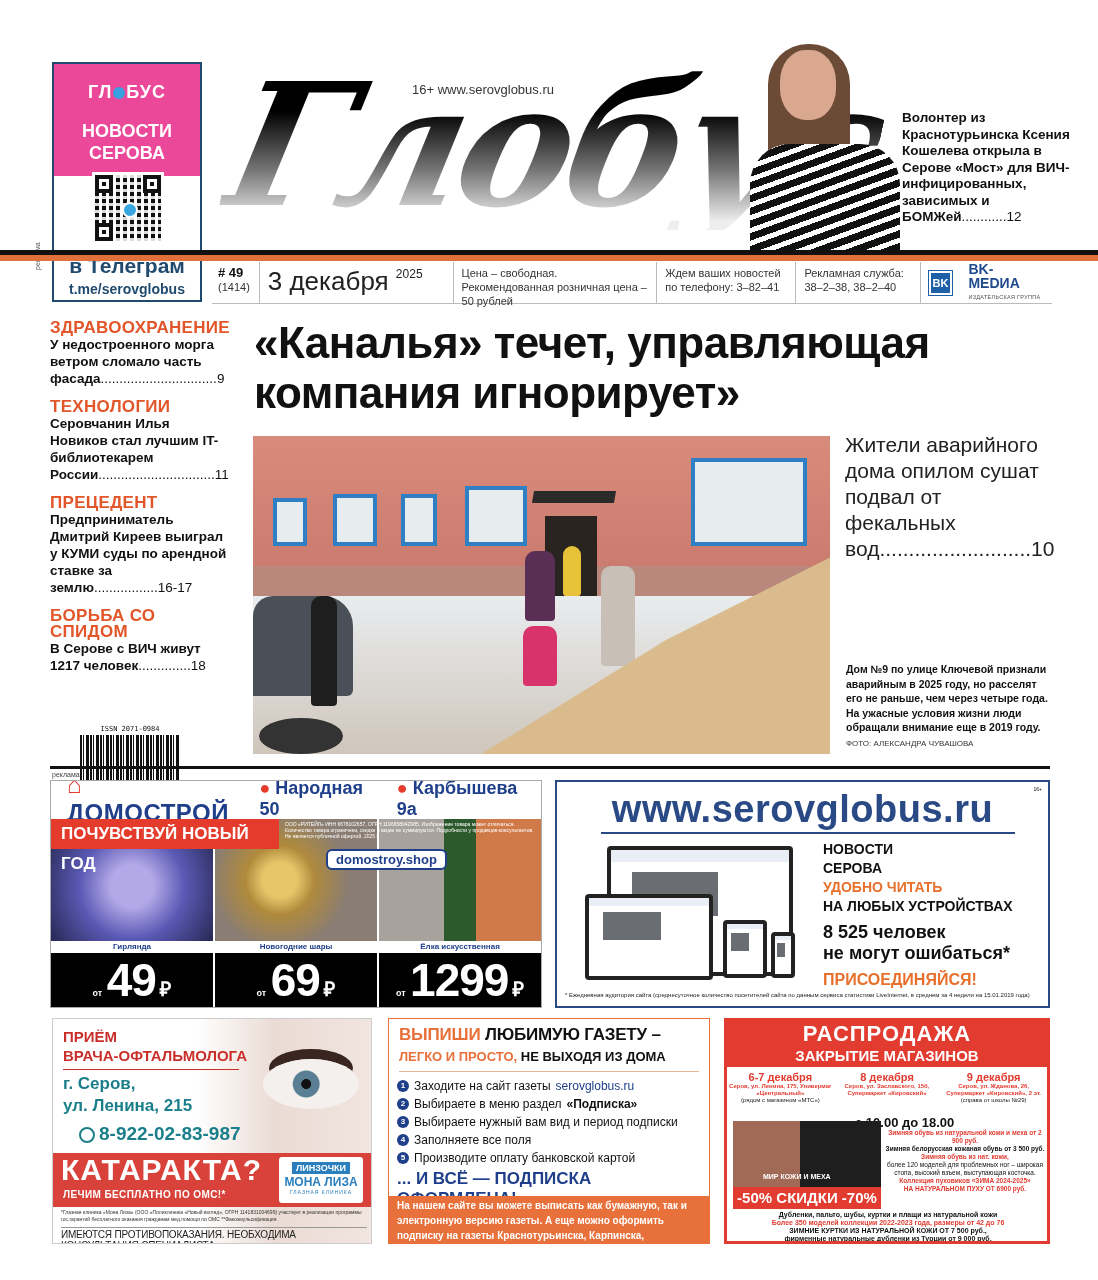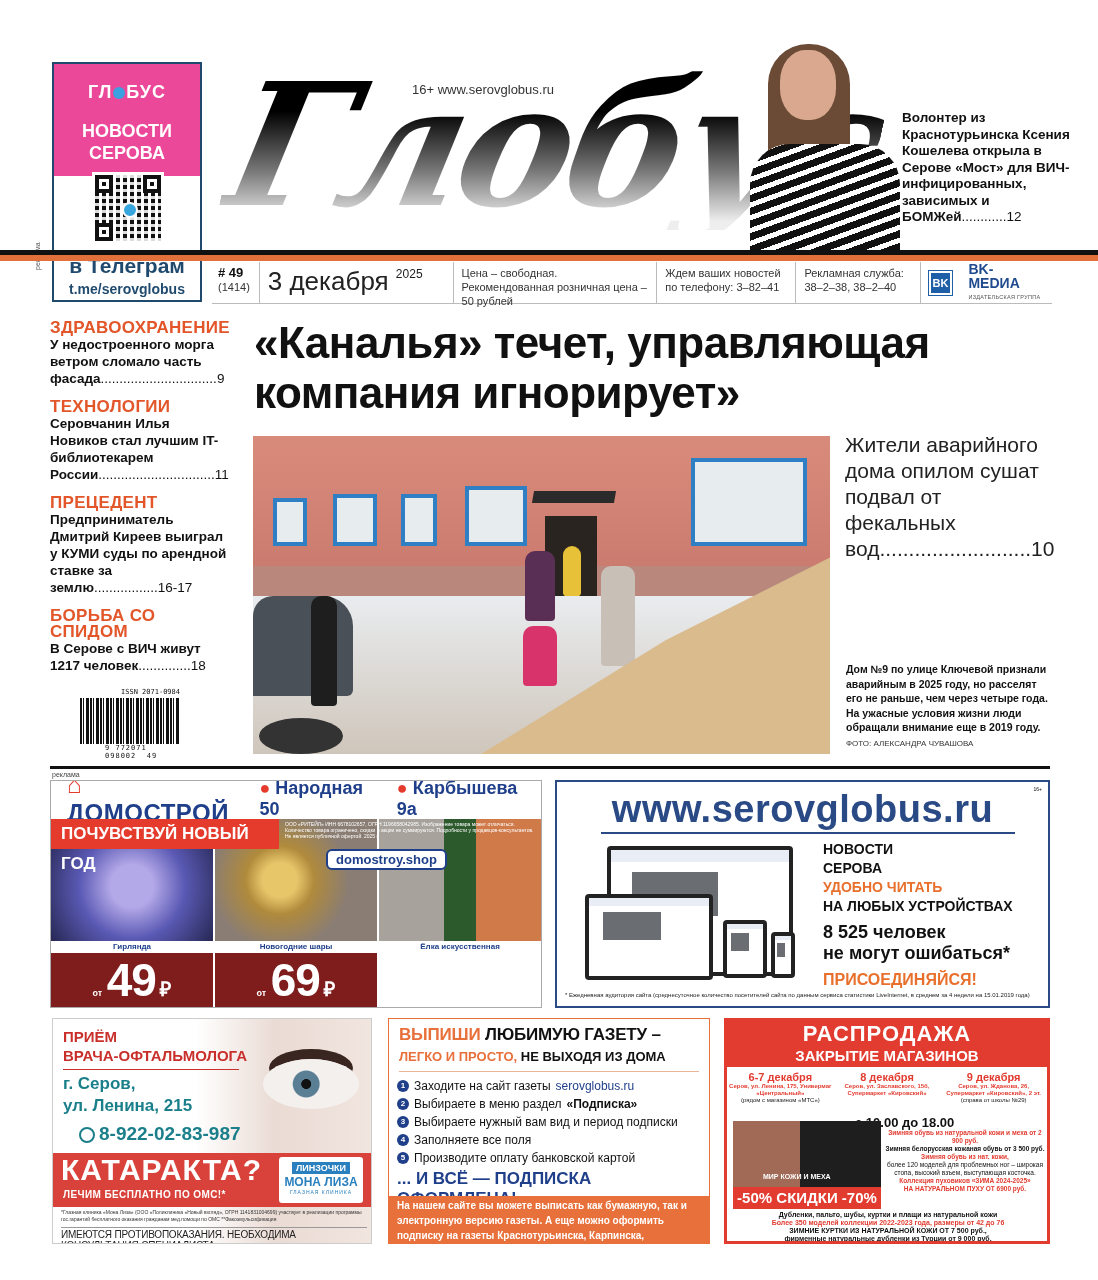--- a/index.html
+++ b/index.html
@@ -54,21 +54,21 @@
     .bk-sub { color: #555; font-size: 5.5px; letter-spacing: .3px; }
 
     
     .toc { left: 50px; top: 320px; width: 180px; }
     .toc-item { margin-bottom: 12px; }
     .toc-cat { color: #e2562a; font-weight: bold; font-size: 17px; letter-spacing: .3px; line-height: 16px; }
     .toc-text { font-weight: bold; font-size: 13.5px; line-height: 17px; color: #111; }
     .toc-text .pg { font-weight: normal; }
 
     .barcode-block { left: 80px; top: 688px; width: 100px; }
-    .issn { font-size: 7px; text-align: right; font-family: "DejaVu Sans Mono", monospace; }
+    .issn { font-size: 7px; text-align: center; font-family: "DejaVu Sans Mono", monospace; margin-top: 37px; }
     .bars { height: 46px; margin-top: 2px; background: repeating-linear-gradient(90deg, #111 0 2px, #fff 2px 3px, #111 3px 4px, #fff 4px 6px, #111 6px 9px, #fff 9px 10px); }
     .bc-num { font-size: 7px; font-family: "DejaVu Sans Mono", monospace; letter-spacing: 1px; margin-left: 25px; }
 
     
     .headline { left: 254px; top: 318px; width: 800px; font-family: "Liberation Sans", sans-serif; font-weight: bold; font-size: 44px; line-height: 50px; color: #111; letter-spacing: -0.5px; }
 
     
     .photo { left: 253px; top: 436px; width: 577px; height: 318px; overflow: hidden; background: #ddd; }
     .ph-wall { position: absolute; left: 0; top: 0; width: 100%; height: 145px; background: linear-gradient(180deg, #d98b7b, #c97a6e); }
     .ph-base { position: absolute; left: 0; top: 130px; width: 100%; height: 35px; background: #b9877b; }
@@ -96,21 +96,21 @@
     .domo-addr { color: #1f3f8a; font-weight: bold; font-size: 18px; }
     .pin { color: #e43b2c; }
     .domo-slogan { position: absolute; left: 0; top: 38px; width: 228px; height: 30px; background: #e43b2c; color: #fff; font-weight: bold; font-size: 17px; line-height: 30px; padding-left: 10px; z-index: 3; }
     .domo-legal { position: absolute; left: 234px; top: 40px; width: 255px; font-size: 5px; color: #fff; line-height: 6px; z-index: 3; }
     .domo-shop { position: absolute; left: 275px; top: 68px; padding: 1px 8px; border: 2px solid #1f3f8a; border-radius: 6px; background: #fff; color: #1f3f8a; font-weight: bold; font-size: 13px; z-index: 3; }
     .domo-img { position: absolute; top: 38px; height: 122px; width: 162px; }
     .domo-img.i1 { left: 0; background: radial-gradient(circle at 50% 55%, #b4a9e8 0 20%, #5a59b4 50%, #2a2b5a 90%); }
     .domo-img.i2 { left: 164px; background: radial-gradient(circle at 40% 50%, #e7c66a 0 15%, #b08a3c 30%, #8a7d73 60%); }
     .domo-img.i3 { left: 328px; background: linear-gradient(90deg, #a7a29c 0 40%, #2c5a2c 40% 60%, #d07a4a 60%); }
     .domo-name { position: absolute; top: 160px; width: 162px; text-align: center; color: #1f3f8a; font-weight: bold; font-size: 8px; line-height: 12px; }
-    .domo-price { position: absolute; top: 172px; width: 162px; height: 54px; background: #7f1d1d; color: #fff; text-align: center; font-weight: bold; }
+    .domo-price { position: absolute; top: 172px; width: 162px; height: 54px; background: #000000; color: #fff; text-align: center; font-weight: bold; }
     .domo-price .from { font-size: 9px; vertical-align: baseline; }
     .domo-price .num { font-size: 46px; line-height: 54px; font-family: "Liberation Sans", sans-serif; letter-spacing: -1px; }
     .domo-price .rub { font-size: 20px; margin-left: 4px; }
 
     
     .web { left: 555px; top: 780px; width: 495px; height: 228px; border: 2px solid #2a4a86; background: #fff; }
     .web-url { position: absolute; top: 6px; width: 100%; text-align: center; color: #2a4a86; font-weight: bold; font-size: 38px; letter-spacing: .5px; }
     .web-underline { position: absolute; left: 44px; top: 50px; width: 414px; height: 2px; background: #2a4a86; }
     .web-age { position: absolute; right: 6px; top: 4px; font-size: 5px; }
     .device { position: absolute; background: #222; border-radius: 4px; }
@@ -292,20 +292,21 @@
   <div class="domo-legal">ООО «РИТЕЙЛ» ИНН 6678102657, ОГРН 1196658042985. Изображение товара может отличаться. Количество товара ограничено, скидки и акции не суммируются. Подробности у продавцов-консультантов. Не является публичной офертой. 2025 г.</div>
   <div class="domo-shop">domostroy.shop</div>
   <div class="domo-img i1"></div>
   <div class="domo-img i2"></div>
   <div class="domo-img i3"></div>
   <div class="domo-name" style="left:0">Гирлянда</div>
   <div class="domo-name" style="left:164px">Новогодние шары</div>
   <div class="domo-name" style="left:328px">Ёлка искусственная</div>
   <div class="domo-price" style="left:0"><span class="from">от</span> <span class="num">49</span><span class="rub">₽</span></div>
   <div class="domo-price" style="left:164px"><span class="from">от</span> <span class="num">69</span><span class="rub">₽</span></div>
+  <div class="domo-price" style="left:328px"><span class="from">от</span> <span class="num">1299</span><span class="rub">₽</span></div>
 </div>
 
 <div class="abs web">
   <div class="web-age">16+</div>
   <div class="web-url">www.serovglobus.ru</div>
   <div class="web-underline"></div>
   <div class="device" style="left:50px;top:64px;width:186px;height:130px">
       <div class="screen"></div>
     </div>
   <div class="device" style="left:28px;top:112px;width:128px;height:86px">

